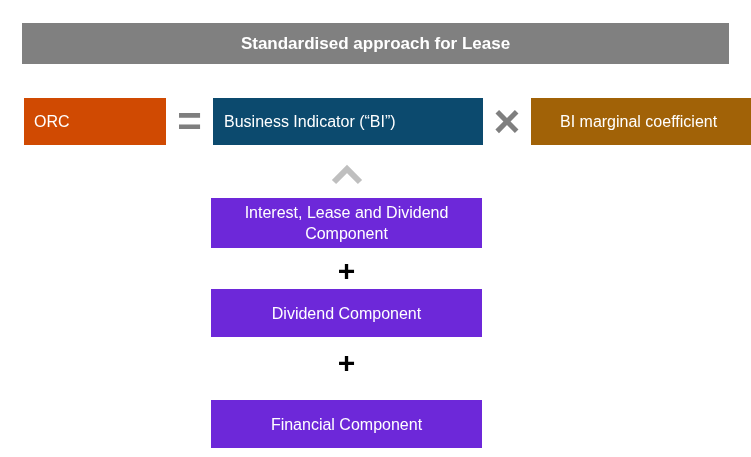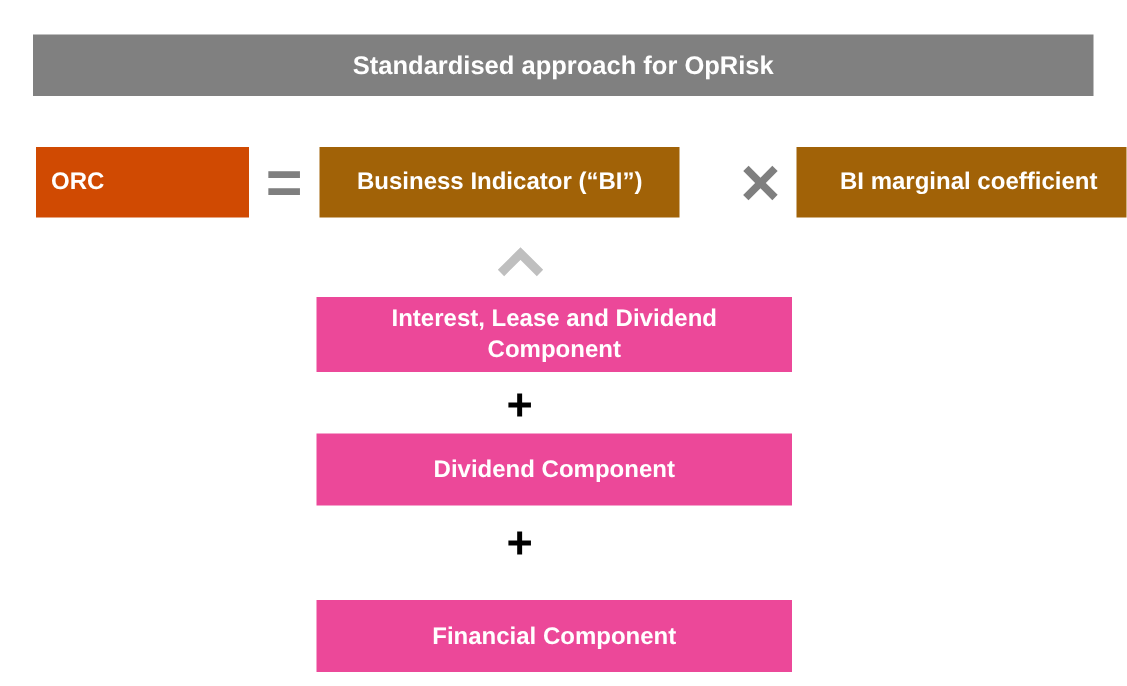--- a/index.html
+++ b/index.html
@@ -3,55 +3,55 @@
 <meta charset="utf-8">
 <style>
   html, body { margin: 0; padding: 0; }
   body {
     width: 751px; height: 457px;
     position: relative;
     background: #ffffff;
     font-family: "Liberation Sans", sans-serif;
     overflow: hidden;
   }
-  .abs { position: absolute; box-sizing: border-box; font-weight: bold; }
+  .abs { position: absolute; box-sizing: border-box; }
 
   .header-bar {
     left: 22px; top: 23px; width: 707px; height: 41px;
     background: #808080;
     color: #ffffff;
     font-weight: bold;
     font-size: 17px;
     display: flex; align-items: center; justify-content: center;
   }
 
   .eq-box {
     top: 98px; height: 47px;
     color: #ffffff;
     font-size: 16px;
     display: flex; align-items: center;
   }
   .orc-box  { left: 24px;  width: 142px; background: #D04A02; padding-left: 10px; }
-  .bi-box   { left: 213px; width: 240px; background: #a16207; padding-left: 25px; }
+  .bi-box   { left: 213px; width: 270px; background: #0c4a6e; padding-left: 11px; }
   .coef-box { left: 531px; width: 228px; background: #a16207; padding-left: 29px; }
 
   .op {
     color: #7F7F7F;
     font-weight: bold;
     display: flex; align-items: center; justify-content: center;
     line-height: 1;
   }
   .equals-op   { left: 166px; top: 98px; width: 47px; height: 47px; font-size: 42px; }
   .multiply-op { left: 483px; top: 96px; width: 48px; height: 49px; font-size: 46px; }
 
   .chevron { left: 329px; top: 164px; width: 36px; height: 22px; }
 
   .comp-box {
-    left: 211px; width: 317px;
-    background: #ec4899;
+    left: 211px; width: 271px;
+    background: #6d28d9;
     color: #ffffff;
     font-size: 16px;
     line-height: 21px;
     display: flex; align-items: center; justify-content: center;
     text-align: center;
     padding: 0 14px;
   }
   .comp-1 { top: 198px; height: 50px; }
   .comp-2 { top: 289px; height: 48px; }
   .comp-3 { top: 400px; height: 48px; }
@@ -63,21 +63,21 @@
     font-size: 30px;
     display: flex; align-items: center; justify-content: center;
     line-height: 1;
   }
   .plus-1 { top: 258px; }
   .plus-2 { top: 350px; }
 </style>
 </head>
 <body>
 
-<div class="abs header-bar">Standardised approach for OpRisk</div>
+<div class="abs header-bar">Standardised approach for Lease</div>
 
 <div class="abs eq-box orc-box">ORC</div>
 
 <div class="abs op equals-op">=</div>
 
 <div class="abs eq-box bi-box">Business Indicator (“BI”)</div>
 
 <div class="abs op multiply-op">×</div>
 
 <div class="abs eq-box coef-box">BI marginal coefficient</div>

